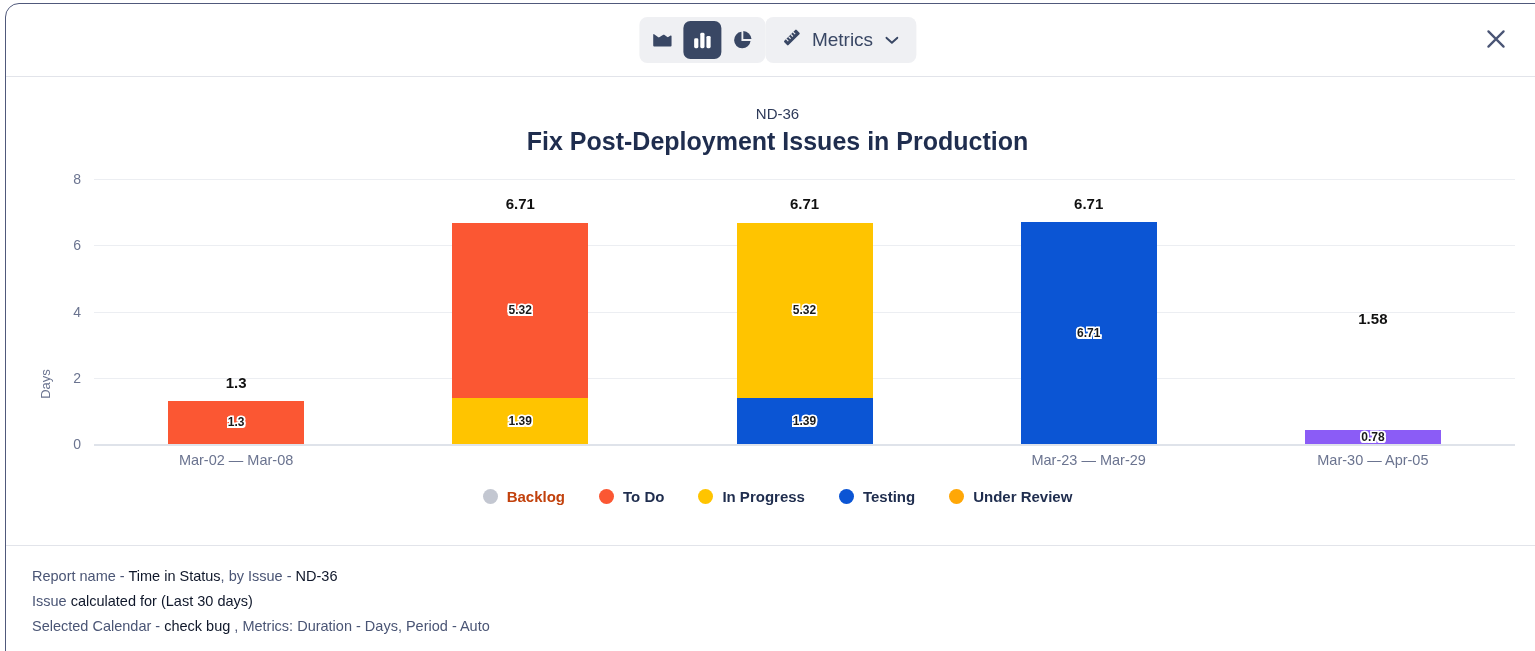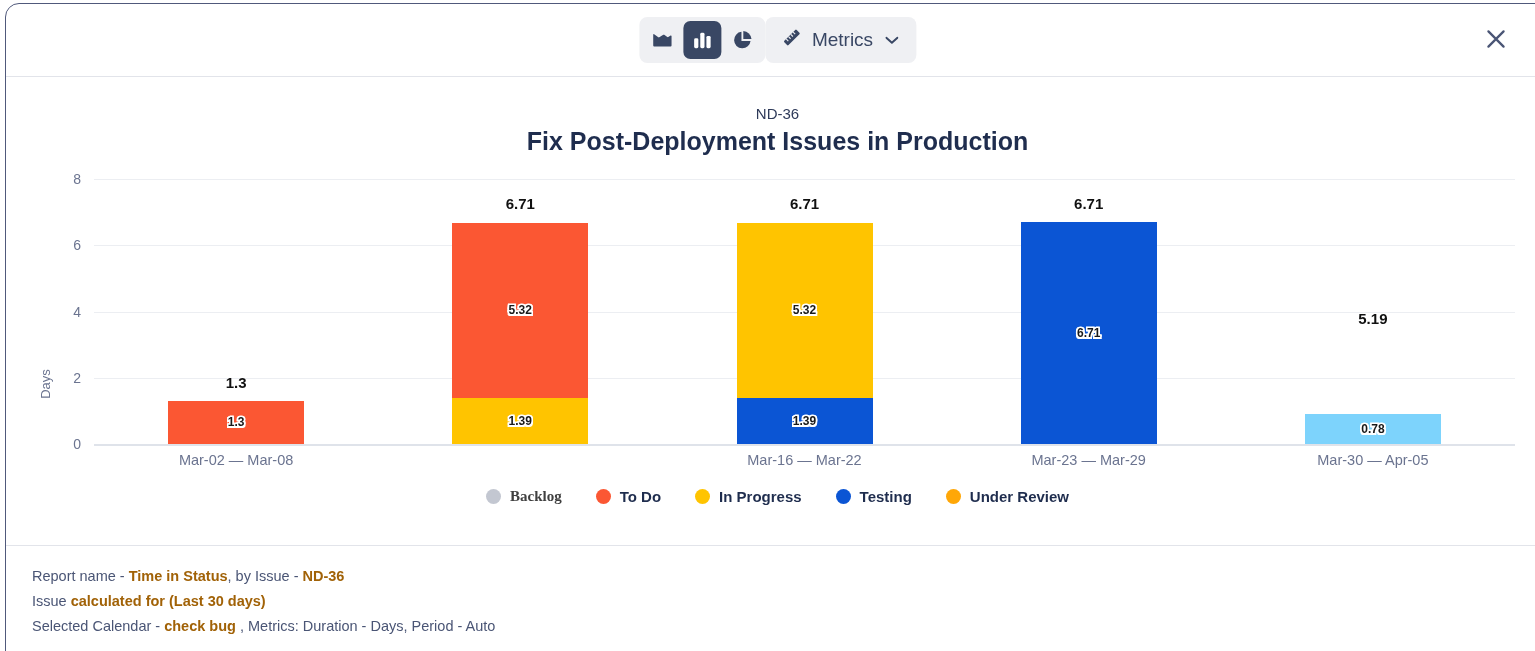--- a/index.html
+++ b/index.html
@@ -188,41 +188,41 @@
     align-items: center;
     gap: 34px;
   }
   .legend-item {
     display: flex; align-items: center; gap: 9px;
     cursor: pointer;
     font-size: 15px;
     font-weight: bold;
     color: #1f2d4e;
   }
-  .legend-item.disabled { color: #404040; font-family: Liberation Serif, serif; }
+  .legend-item.disabled { color: #c2410c; }
   .legend-dot {
     width: 15px; height: 15px; border-radius: 50%;
     flex: none;
   }
 
   
   .footer {
     position: absolute;
     left: 0; top: 541px;
     width: 100%;
     border-top: 1.5px solid #e2e4ea;
     padding: 18px 0 0 26px;
   }
   .footer-line {
     font-size: 14.5px;
     color: #4a5575;
     line-height: 25px;
     white-space: pre;
   }
-  .footer-line b { color: #a16207; font-weight: bold; }
+  .footer-line b { color: #0f172a; font-weight: normal; }
 </style>
 </head>
 <body>
 
 <div class="card">
 
   <div class="toolbar">
     <div class="toolbar-center">
 
       <div class="chart-type-group">
@@ -318,34 +318,33 @@
         <div class="total-label" style="left: 358.3px; width: 136px; top: 15.7312px;">6.71</div>
         <div class="bar-group" style="left: 642.5px; height: 222.269px;">
           <div class="seg" style="height: 46.0437px; background: rgb(11, 85, 212);">
             <span class="seg-label">1.39</span>
           </div>
           <div class="seg seg-divider" style="height: 176.225px; background: rgb(255, 196, 0);">
             <span class="seg-label">5.32</span>
           </div>
         </div>
         <div class="total-label" style="left: 642.5px; width: 136px; top: 15.7312px;">6.71</div>
-        <div class="cat-label" style="left: 568.4px; width: 284.2px; top: 273px;">Mar-16 — Mar-22</div>
         <div class="bar-group" style="left: 926.7px; height: 222.269px;">
           <div class="seg" style="height: 222.269px; background: rgb(11, 85, 212);">
             <span class="seg-label">6.71</span>
           </div>
         </div>
         <div class="total-label" style="left: 926.7px; width: 136px; top: 15.7312px;">6.71</div>
         <div class="cat-label" style="left: 852.6px; width: 284.2px; top: 273px;">Mar-23 — Mar-29</div>
         <div class="bar-group" style="left: 1210.9px; height: 106.662px;">
-          <div class="seg" style="height: 30px; background: #7dd3fc;">
+          <div class="seg" style="height: 14px; background: #8b5cf6;">
             <span class="seg-label">0.78</span>
           </div>
         </div>
-        <div class="total-label" style="left: 1210.9px; width: 136px; top: 131.338px;">5.19</div>
+        <div class="total-label" style="left: 1210.9px; width: 136px; top: 131.338px;">1.58</div>
         <div class="cat-label" style="left: 1136.8px; width: 284.2px; top: 273px;">Mar-30 — Apr-05</div>
       </div>
   </div>
 
   <div class="legend" id="legend">
       <div class="legend-item disabled">
         <span class="legend-dot" style="background: rgb(195, 199, 209);"></span>
         <span>Backlog</span>
       </div>
       <div class="legend-item">

